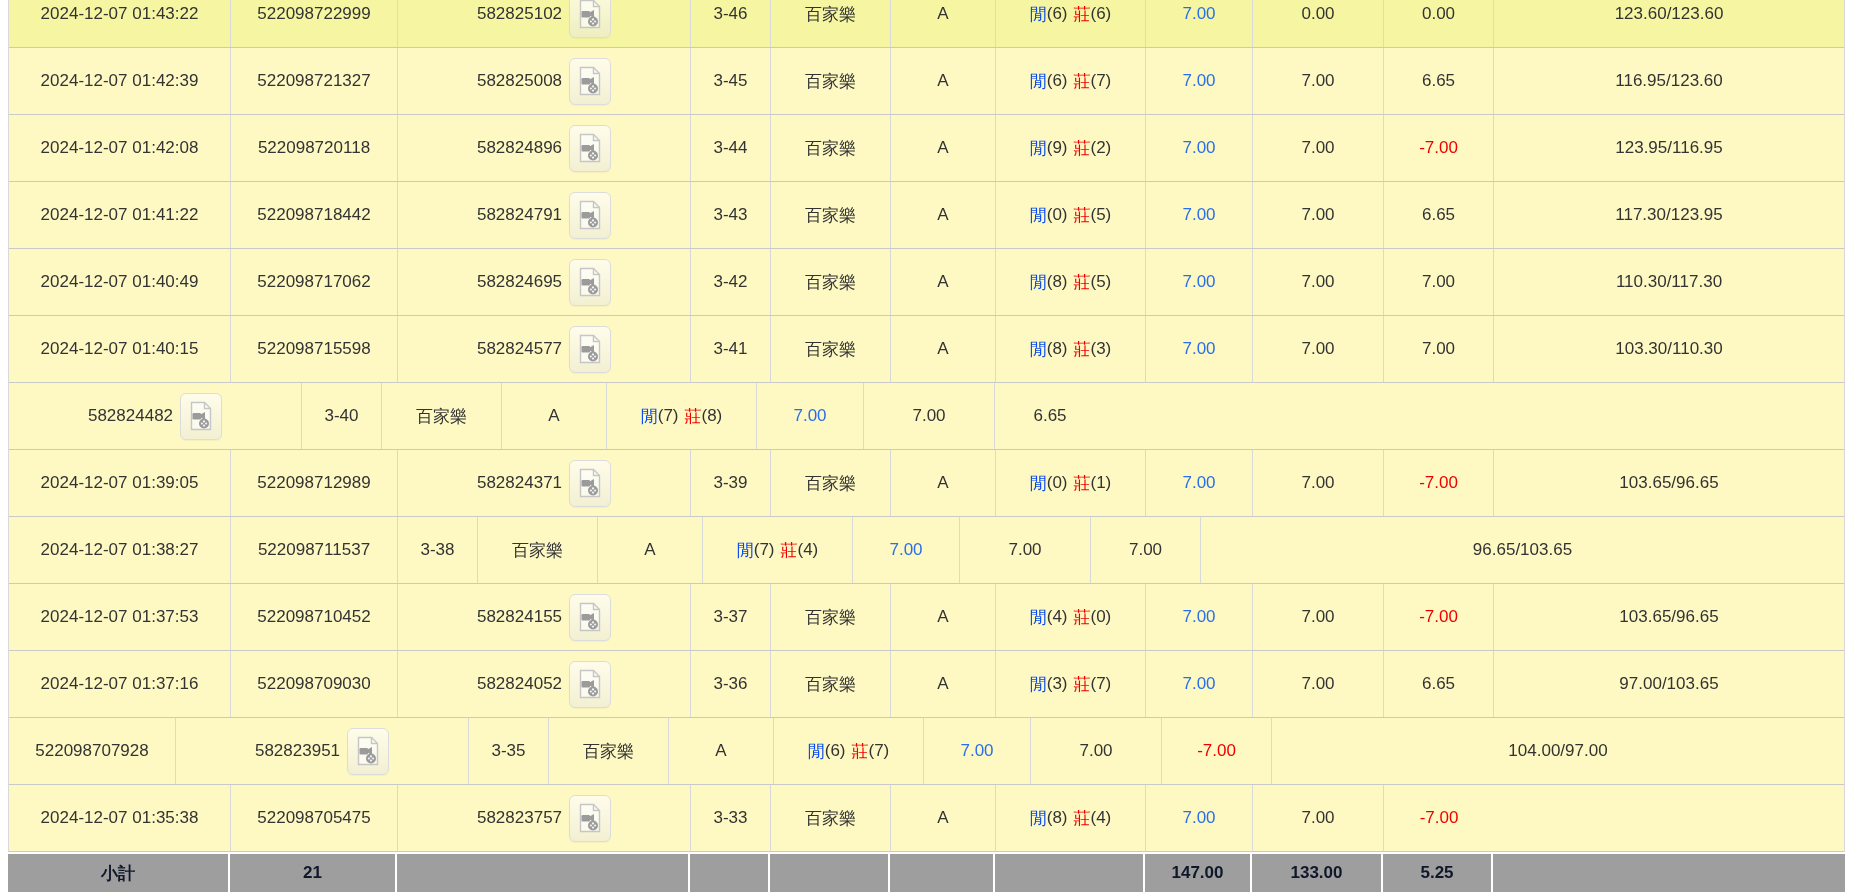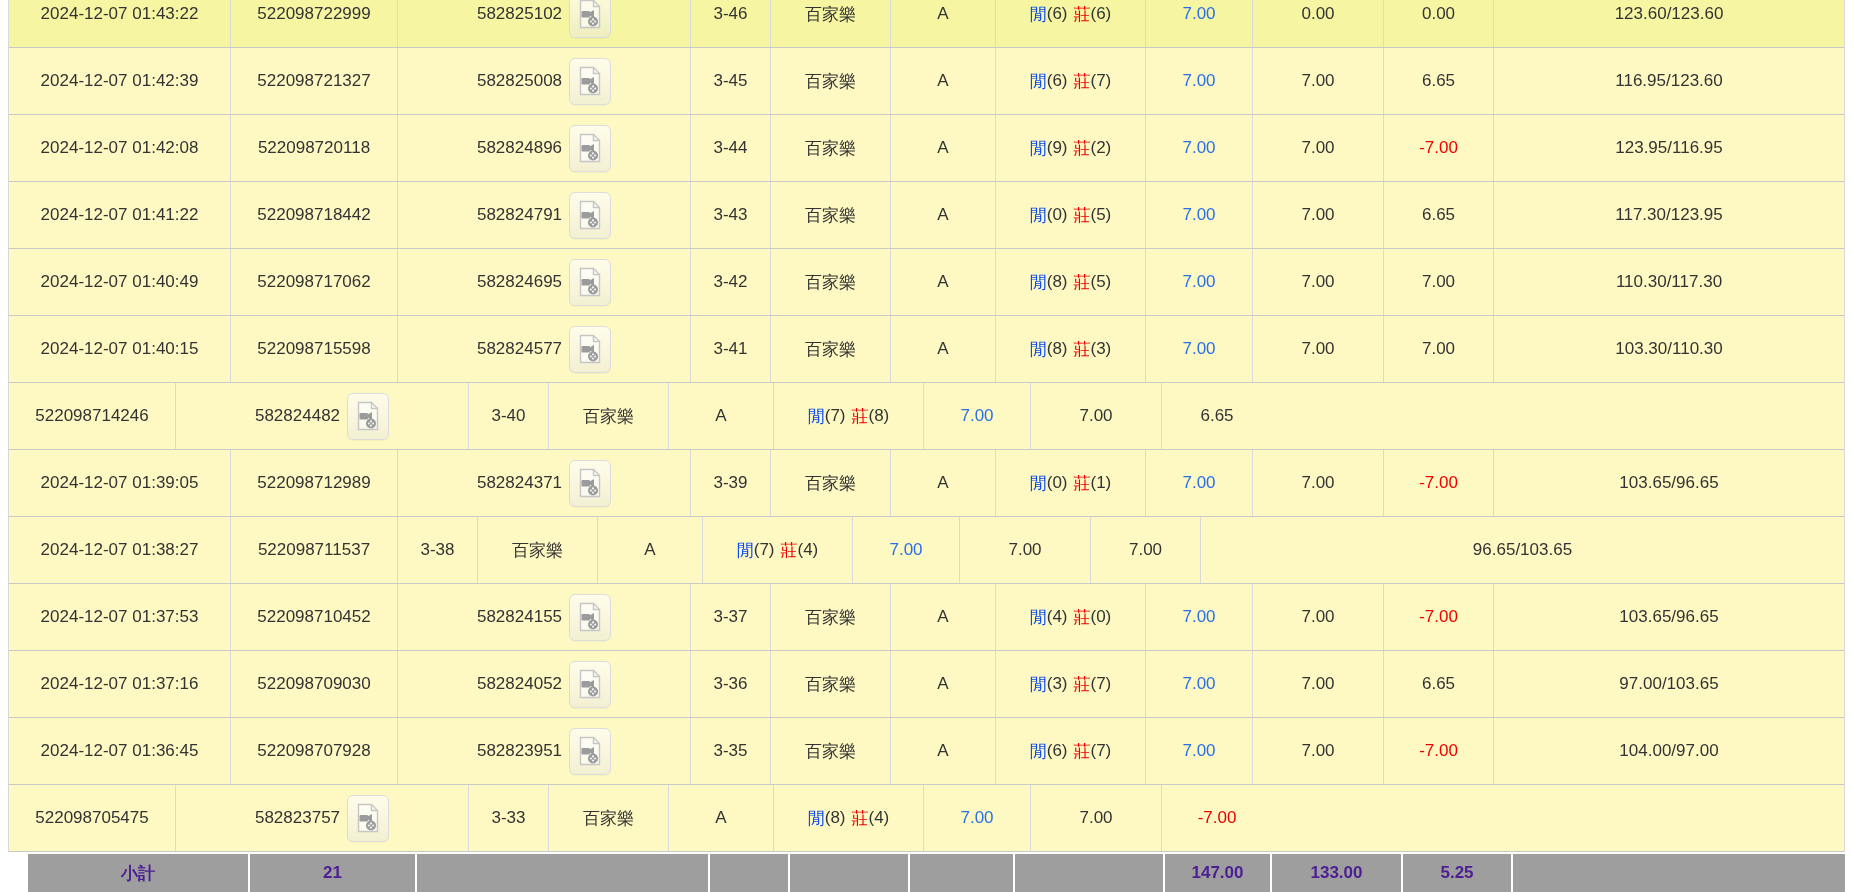--- a/index.html
+++ b/index.html
@@ -36,21 +36,21 @@
   .lbl-player{color:#0448f0;}
   .lbl-banker{color:#ef0000;margin-left:6px;}
   .video-btn{
     width:40px;height:45px;border:1px solid #dcdcdc;border-radius:6px;
     background:linear-gradient(rgba(255,255,255,.65),rgba(228,228,228,.45));
     display:flex;align-items:center;justify-content:center;
     box-shadow:0 1px 1px rgba(0,0,0,.04);cursor:pointer;flex:0 0 auto;
   }
   .subtotal{
     display:flex;height:40px;box-sizing:border-box;background:#9e9e9e;
-    border-top:2px solid #fff;color:#4c1d95;font-weight:bold;margin-left:20px;
+    border-top:2px solid #fff;color:#0f172a;font-weight:bold;
   }
   .subtotal .cell{border-right:2px solid #fff;font-size:17px;}
   .subtotal .cell:last-child{border-right:none;}
 </style>
 </head>
 <body>
 
 <div class="table-wrap">
   <div class="rows" id="rows-container">
   <div class="row highlight">
@@ -263,21 +263,20 @@
     </div>
     <div class="cell c8">
           <span class="bet-link">7.00</span>
         </div>
     <div class="cell c9">7.00</div>
     <div class="cell c10">7.00</div>
     <div class="cell c11">103.30/110.30</div>
   </div>
 
   <div class="row">
-    <div class="cell c2">522098714246</div>
     <div class="cell c3">
       <span>582824482</span>
       <span class="video-btn">
         <svg width="26" height="30" viewBox="0 0 26 30">
           <path d="M3.5 1.5 h13 l6 6 v21 h-19 z" fill="rgba(255,255,255,0.55)" stroke="#c6c6c6" stroke-width="1.4"></path>
           <path d="M16.5 1.5 v6 h6" fill="none" stroke="#c6c6c6" stroke-width="1.4"></path>
           <path d="M12.5 13.5 l4.5 -2.5 v8 l-4.5 -2.5 z" fill="#9b9b9b"></path>
           <rect x="4.5" y="12" width="8.5" height="6.5" rx="1.2" fill="#9b9b9b"></rect>
           <circle cx="16" cy="22.5" r="5" fill="#9b9b9b"></circle>
           <circle cx="16" cy="20.4" r="1.1" fill="#f2f2f2"></circle>
@@ -425,21 +424,20 @@
     </div>
     <div class="cell c8">
           <span class="bet-link">7.00</span>
         </div>
     <div class="cell c9">7.00</div>
     <div class="cell c10">6.65</div>
     <div class="cell c11">97.00/103.65</div>
   </div>
 
   <div class="row">
-    <div class="cell c1">2024-12-07 01:36:45</div>
     <div class="cell c2">522098707928</div>
     <div class="cell c3">
       <span>582823951</span>
       <span class="video-btn">
         <svg width="26" height="30" viewBox="0 0 26 30">
           <path d="M3.5 1.5 h13 l6 6 v21 h-19 z" fill="rgba(255,255,255,0.55)" stroke="#c6c6c6" stroke-width="1.4"></path>
           <path d="M16.5 1.5 v6 h6" fill="none" stroke="#c6c6c6" stroke-width="1.4"></path>
           <path d="M12.5 13.5 l4.5 -2.5 v8 l-4.5 -2.5 z" fill="#9b9b9b"></path>
           <rect x="4.5" y="12" width="8.5" height="6.5" rx="1.2" fill="#9b9b9b"></rect>
           <circle cx="16" cy="22.5" r="5" fill="#9b9b9b"></circle>
@@ -461,20 +459,21 @@
     </div>
     <div class="cell c8">
           <span class="bet-link">7.00</span>
         </div>
     <div class="cell c9">7.00</div>
     <div class="cell c10 neg">-7.00</div>
     <div class="cell c11">104.00/97.00</div>
   </div>
 
   <div class="row">
+    <div class="cell c1">2024-12-07 01:35:38</div>
     <div class="cell c2">522098705475</div>
     <div class="cell c3">
       <span>582823757</span>
       <span class="video-btn">
         <svg width="26" height="30" viewBox="0 0 26 30">
           <path d="M3.5 1.5 h13 l6 6 v21 h-19 z" fill="rgba(255,255,255,0.55)" stroke="#c6c6c6" stroke-width="1.4"></path>
           <path d="M16.5 1.5 v6 h6" fill="none" stroke="#c6c6c6" stroke-width="1.4"></path>
           <path d="M12.5 13.5 l4.5 -2.5 v8 l-4.5 -2.5 z" fill="#9b9b9b"></path>
           <rect x="4.5" y="12" width="8.5" height="6.5" rx="1.2" fill="#9b9b9b"></rect>
           <circle cx="16" cy="22.5" r="5" fill="#9b9b9b"></circle>

